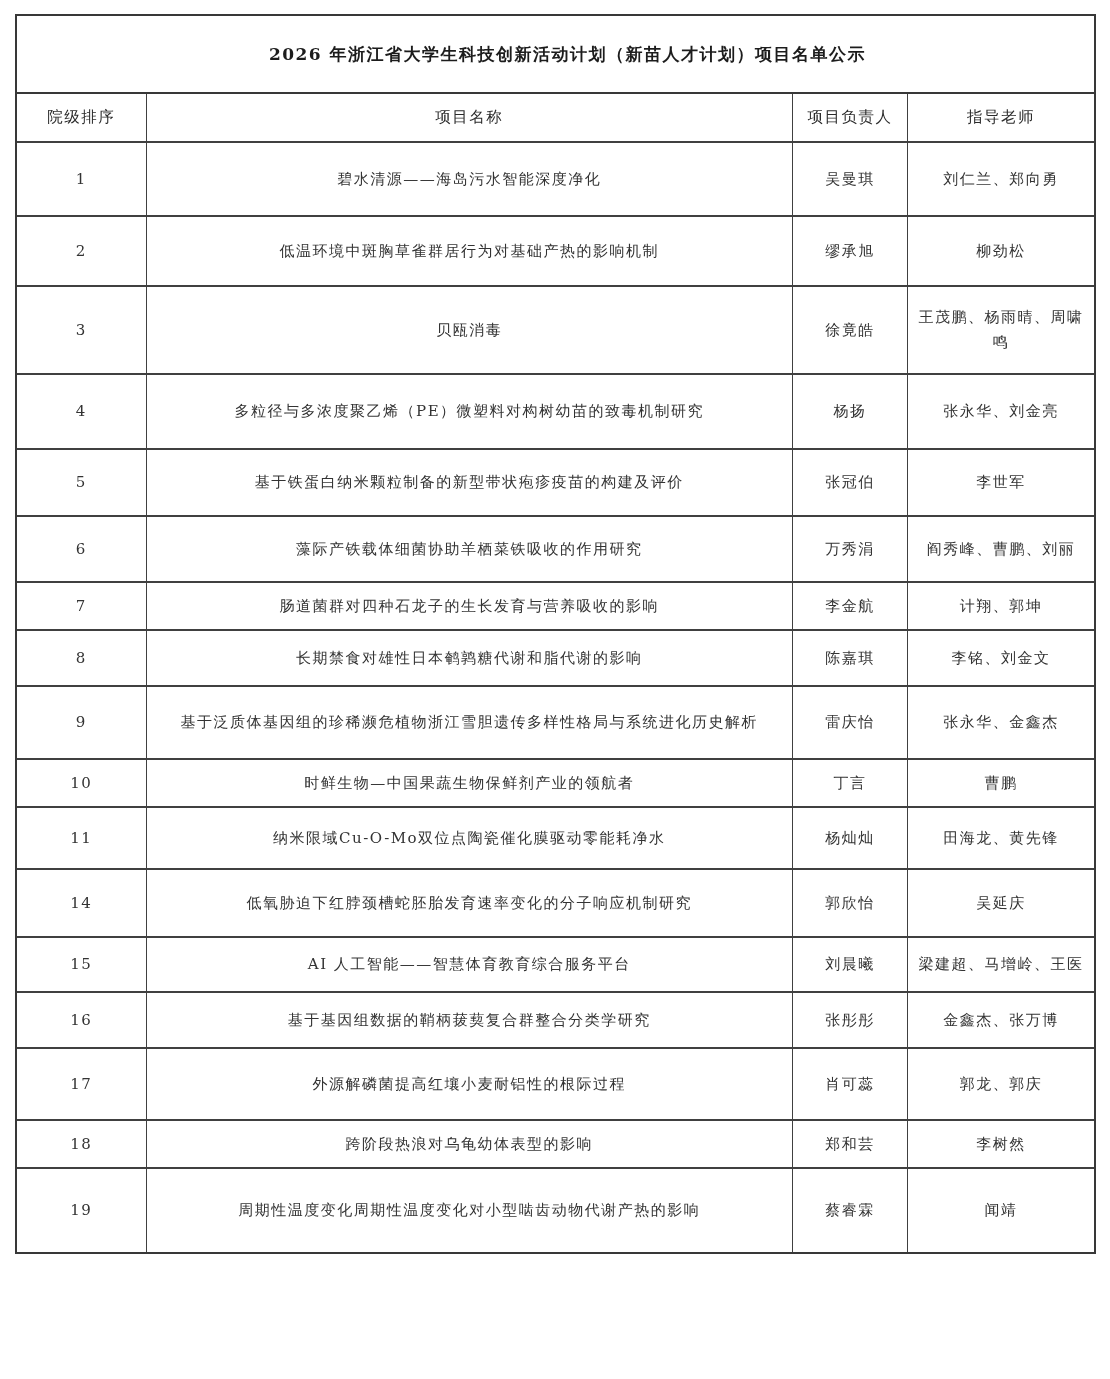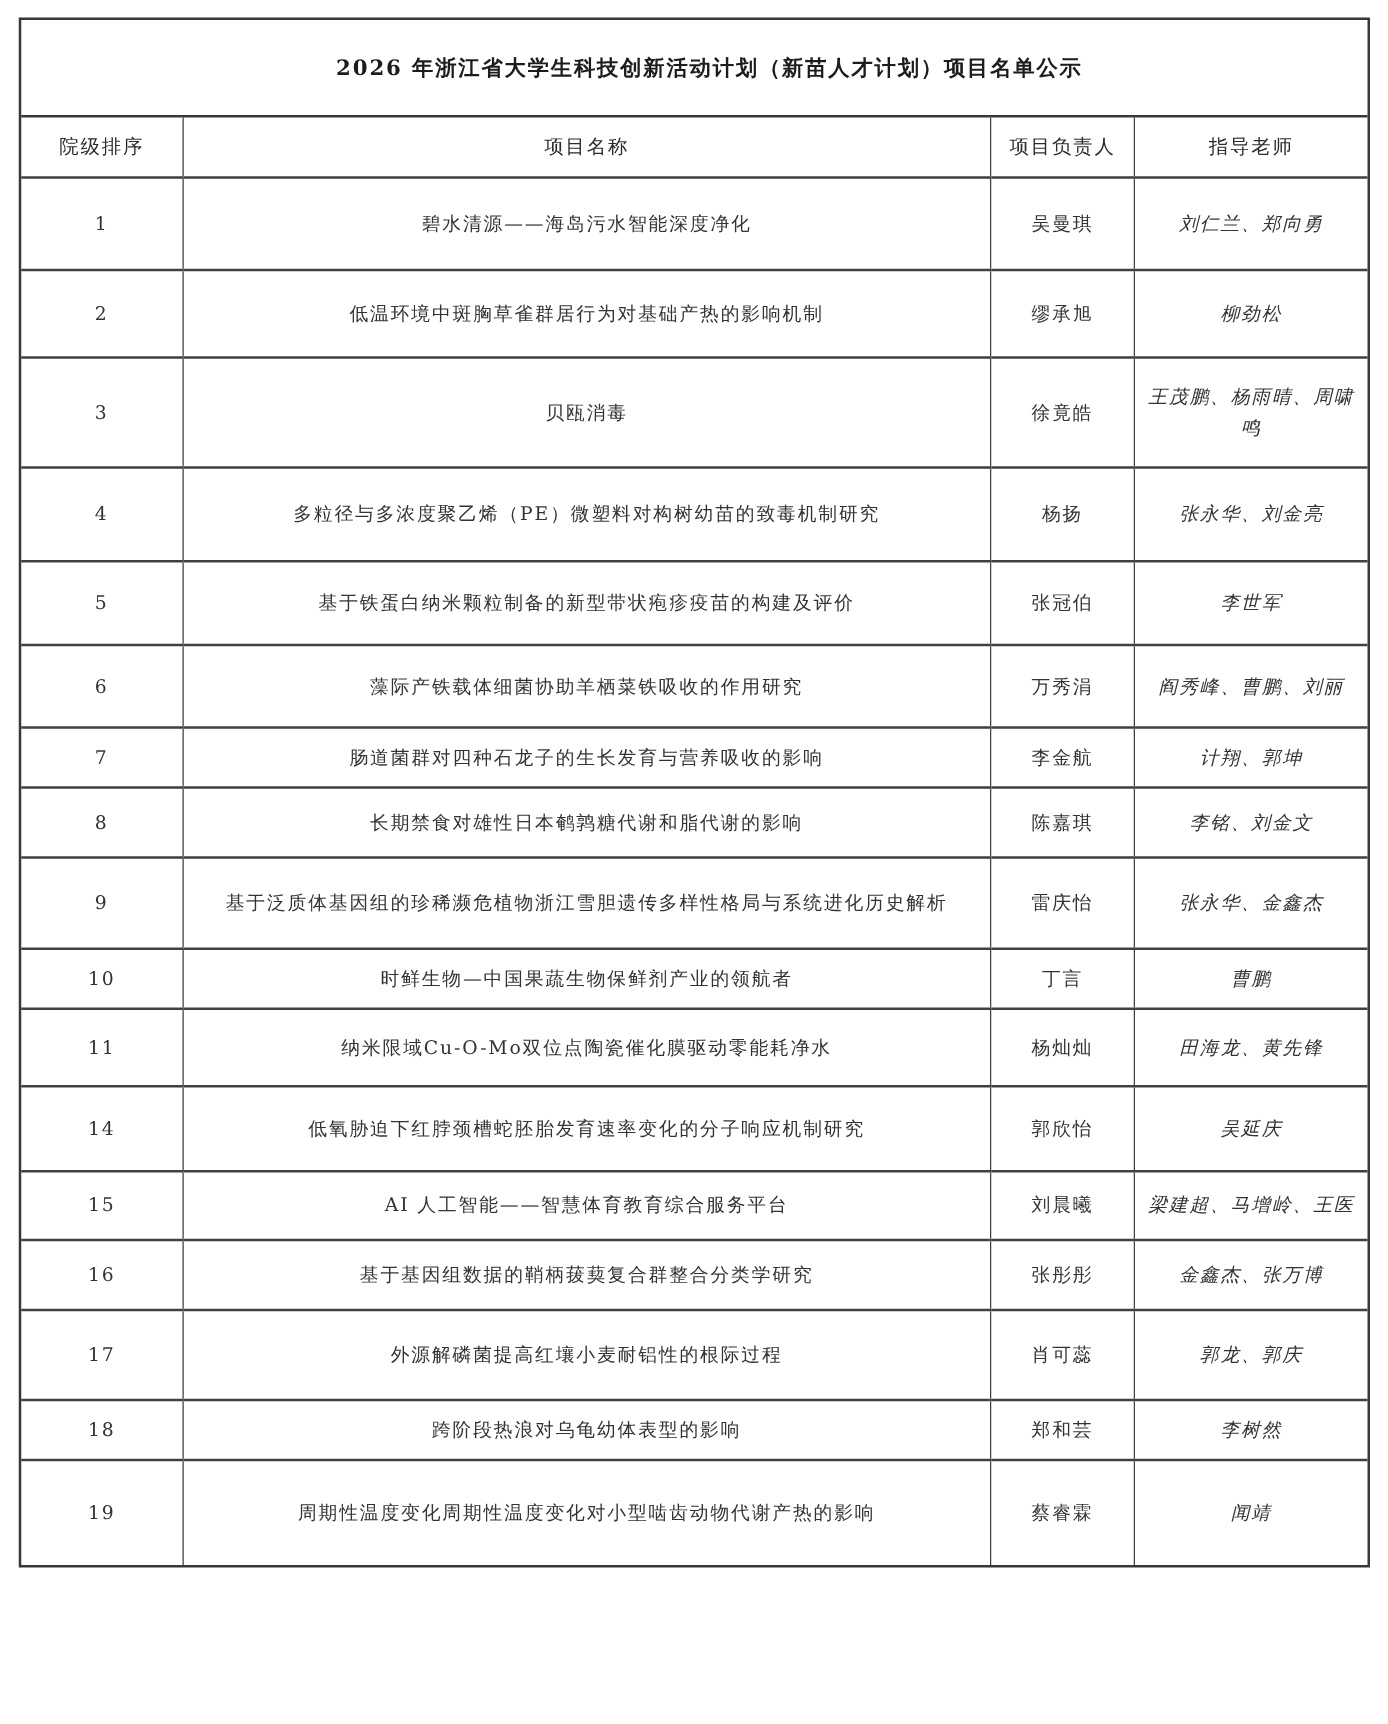--- a/index.html
+++ b/index.html
@@ -60,21 +60,21 @@
     line-height: 1.65;
     color: #333333;
   }
   table.roster thead tr { height: 48px; }
   table.roster th { font-size: 15.5px; color: #2b2b2b; }
   
   table.roster tr > *:first-child { border-left: none; }
   table.roster tr > *:last-child  { border-right: none; }
   table.roster thead tr > * { border-top: none; }
   table.roster tbody tr:last-child > * { border-bottom: none; }
-  td.c-advisor { padding: 3px 1px; letter-spacing: 1px; font-style: italic; }
+  td.c-advisor { padding: 3px 1px; letter-spacing: 1px; }
 </style>
 </head>
 <body>
 
 <div class="page">
   <div class="doc-frame">
 
     <div class="doc-title">2026 年浙江省大学生科技创新活动计划（新苗人才计划）项目名单公示</div>
 
     <table class="roster">

